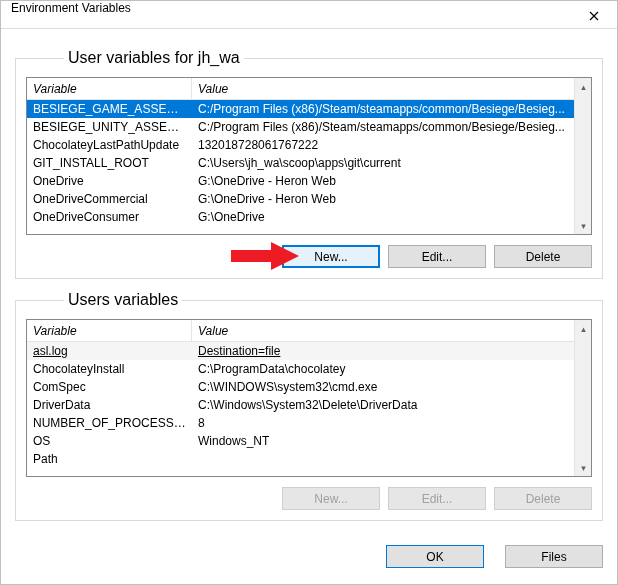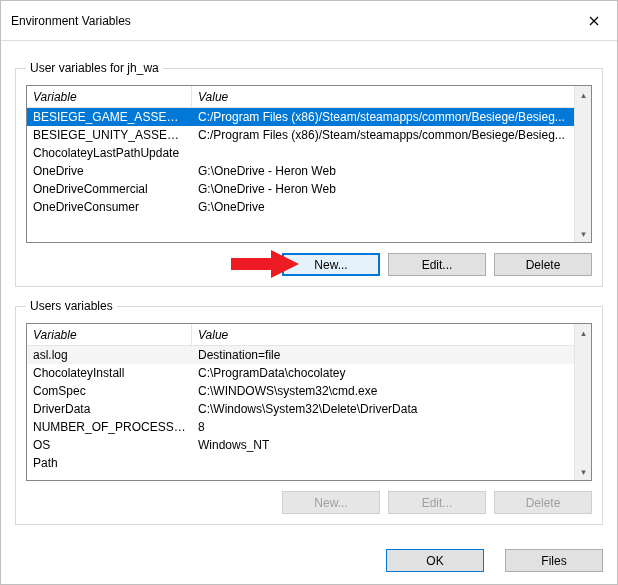--- a/index.html
+++ b/index.html
@@ -8,44 +8,45 @@
     font-family: "Segoe UI", Tahoma, sans-serif;
     font-size: 12px;
     background: #fff;
     width: 618px;
     height: 585px;
     overflow: hidden;
     border: 1px solid rgba(0,0,0,0.25);
     position: relative;
   }
   .titlebar {
-    height: 40px;
+    height: 28px;
     background: #fff;
     border-bottom: 1px solid #ddd;
     display: flex;
-    align-items: center;
+    align-items: flex-start;
     padding-left: 10px;
   }
   .titlebar .title { flex: 1; color: #000; font-size: 12px; }
   .titlebar .close {
     width: 46px; height: 30px;
     display: flex; align-items: center; justify-content: center;
     color: #000;
   }
   .content { padding: 14px 14px 8px 14px; }
   fieldset.groupbox {
     border: 1px solid #d9d9d9;
     margin: 6px 0 12px 0;
     padding: 10px 10px 10px 10px;
     position: relative;
   }
   fieldset.groupbox > legend {
-    font-size: 12px;
+    font-size: 16px;
     padding: 0 4px;
     color: #000;
+    margin-left: 38px;
   }
   .listwrap {
     position: relative;
     border: 1px solid #828790;
     background: #fff;
     height: 158px;
     display: flex;
   }
   .list {
     flex: 1;
@@ -77,21 +78,21 @@
   }
   .row .cell {
     padding: 0 6px;
     white-space: nowrap;
     overflow: hidden;
     text-overflow: ellipsis;
   }
   .row .cell.var { width: 165px; }
   .row .cell.val { flex: 1; }
   .row.selected { background: #0078d7; color: #fff; }
-  .row.alt { background: #f5f5f5; }
+  .row.alt { background: #f5f5f5; text-decoration: underline; }
   .scroll {
     width: 17px;
     background: #f0f0f0;
     border-left: 1px solid #e5e5e5;
     position: relative;
   }
   .scroll .up, .scroll .down {
     position: absolute; left: 0; width: 17px; height: 17px;
     display: flex; align-items: center; justify-content: center;
     color: #606060; font-size: 9px;
@@ -171,20 +172,25 @@
             <div class="row selected">
               <div class="cell var">BESIEGE_GAME_ASSEMBLIES</div>
               <div class="cell val">C:/Program Files (x86)/Steam/steamapps/common/Besiege/Besieg...</div>
             </div>
             <div class="row">
               <div class="cell var">BESIEGE_UNITY_ASSEMBLIES</div>
               <div class="cell val">C:/Program Files (x86)/Steam/steamapps/common/Besiege/Besieg...</div>
             </div>
             <div class="row">
               <div class="cell var">ChocolateyLastPathUpdate</div>
+              <div class="cell val">132018728061767222</div>
+            </div>
+            <div class="row">
+              <div class="cell var">GIT_INSTALL_ROOT</div>
+              <div class="cell val">C:\Users\jh_wa\scoop\apps\git\current</div>
             </div>
             <div class="row">
               <div class="cell var">OneDrive</div>
               <div class="cell val">G:\OneDrive - Heron Web</div>
             </div>
             <div class="row">
               <div class="cell var">OneDriveCommercial</div>
               <div class="cell val">G:\OneDrive - Heron Web</div>
             </div>
             <div class="row">

